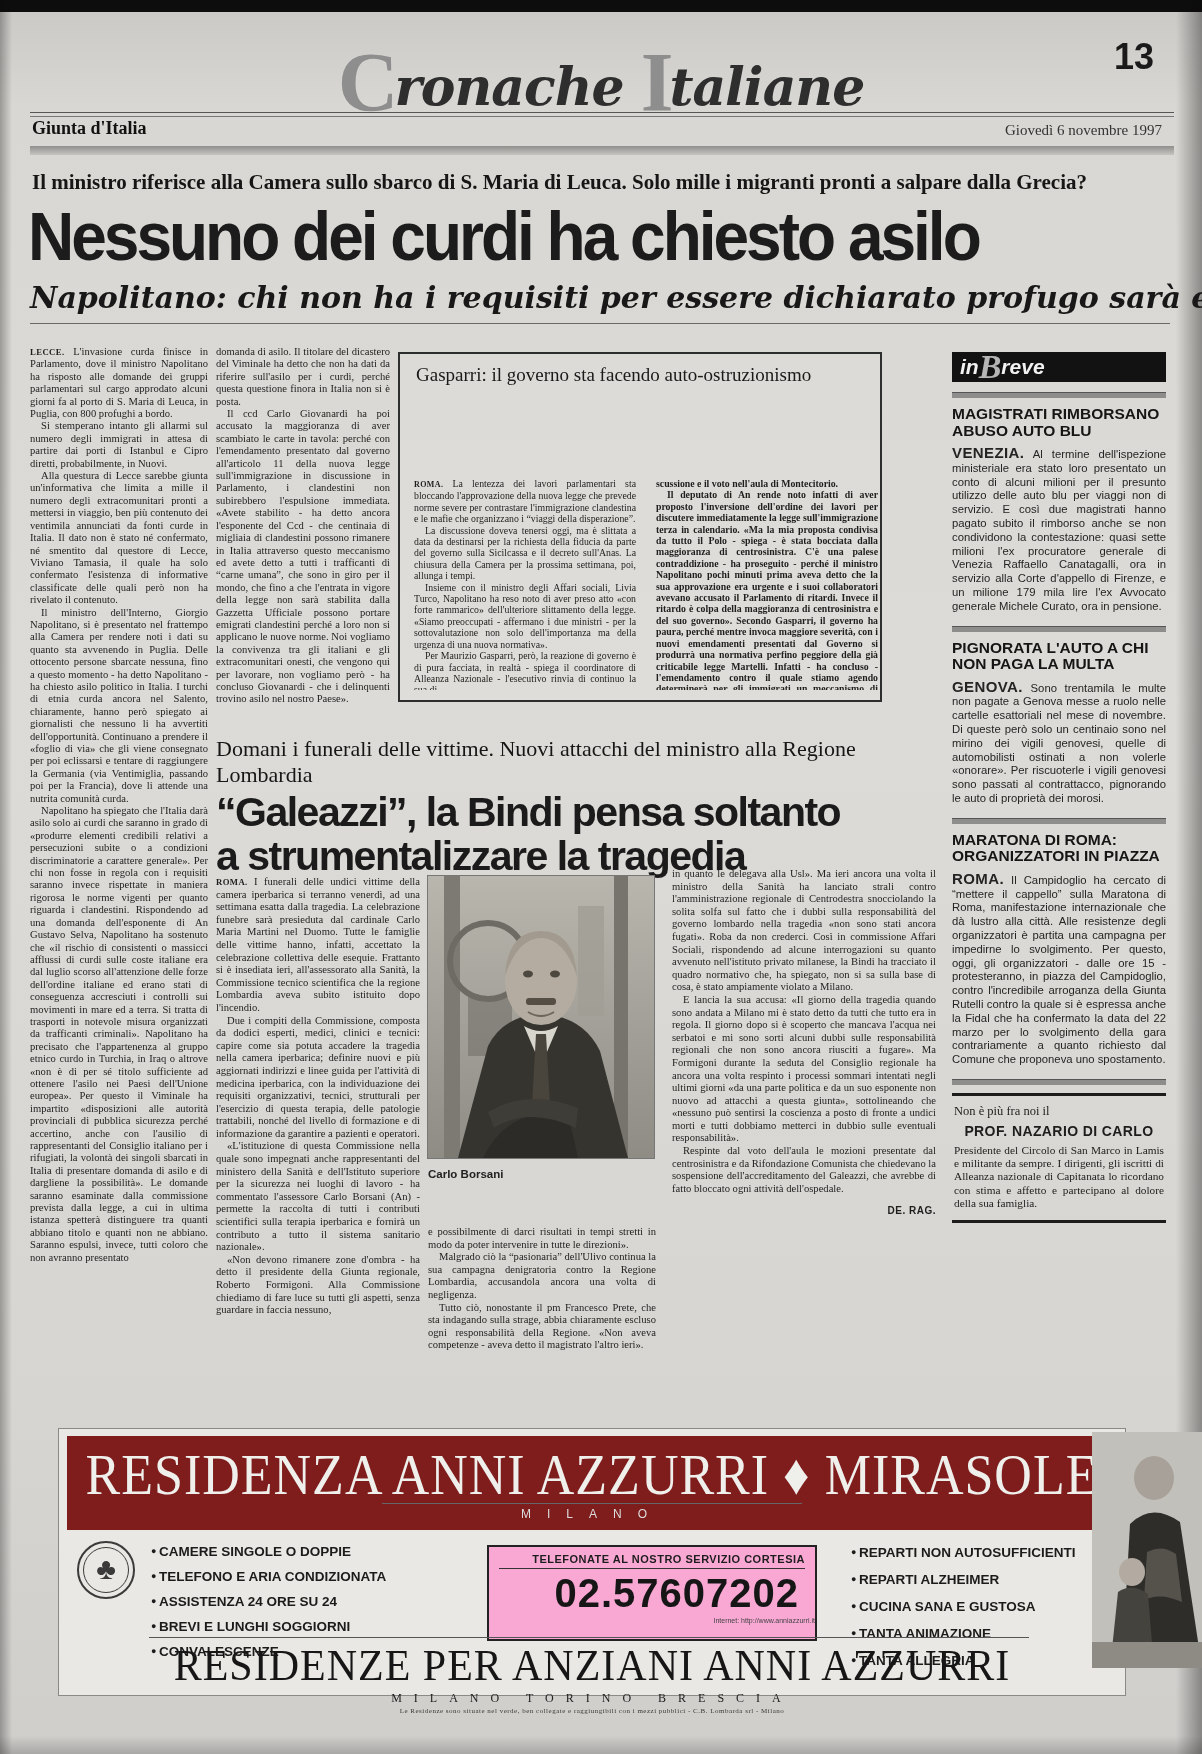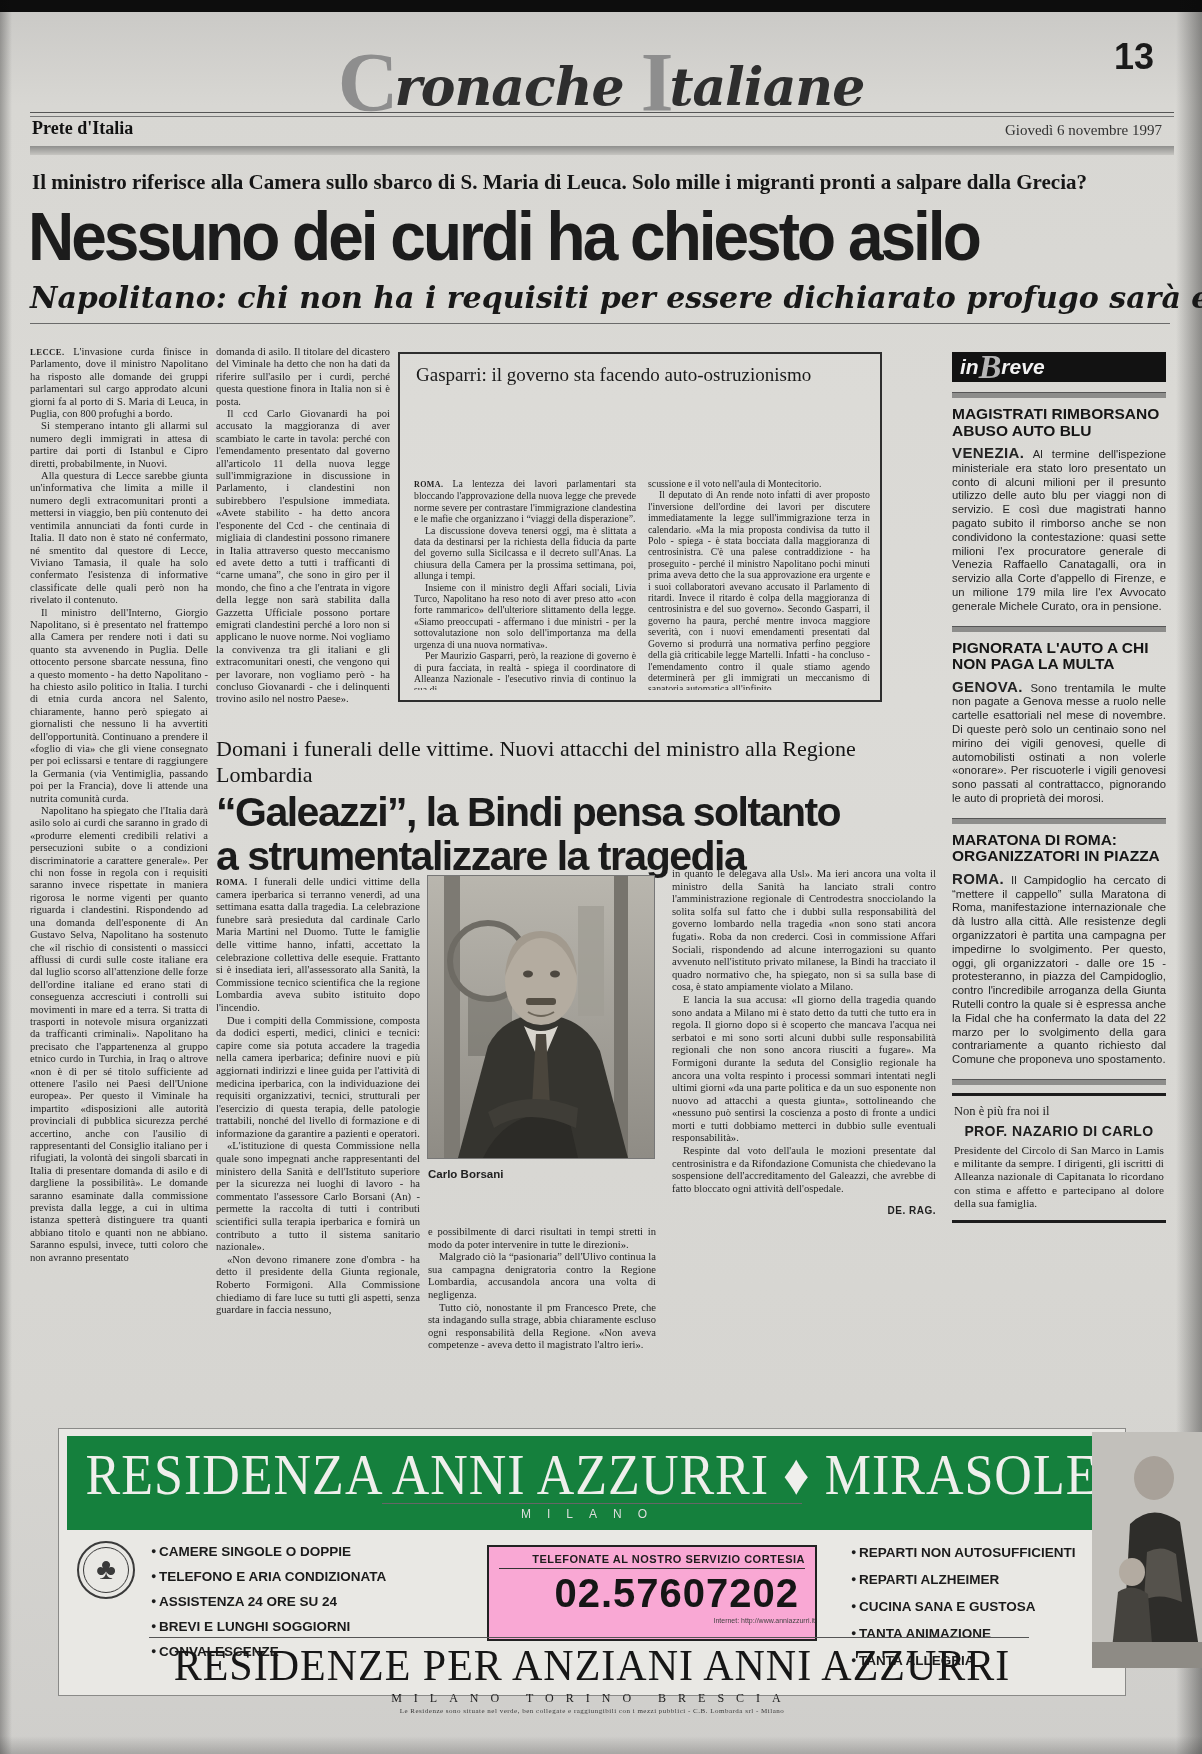--- a/index.html
+++ b/index.html
@@ -46,21 +46,21 @@
   .lead-col{font-size:10.6px;line-height:12.4px;}
 
   
   .gbox{position:absolute;left:398px;top:352px;width:484px;height:350px;border:2px solid #2e2e2e;
     background:rgba(255,255,255,.06);box-sizing:border-box;padding:10px 14px;}
   .gbox-kicker{font-size:19px;color:#1a1a1a;margin:0 0 2px 2px;}
   .gbox-headline{font-family:"Liberation Sans",sans-serif;font-weight:bold;font-size:30px;
     letter-spacing:-1px;line-height:32px;color:#1c1c1c;margin:0 0 8px 2px;}
   .gcol{font-size:9.8px;line-height:11.4px;height:212px;width:222px;top:auto;}
   .gcol1{position:absolute;left:14px;bottom:10px;}
-  .gcol2{position:absolute;left:248px;bottom:10px;}
+  .gcol2{position:absolute;left:256px;bottom:10px;font-weight:bold;}
 
   
   .gal{position:absolute;left:216px;top:736px;width:722px;height:672px;}
   .gal-kicker{font-size:22px;color:#161616;margin:0;}
   .gal-headline{font-family:"Liberation Sans",sans-serif;font-weight:bold;font-size:41px;
     letter-spacing:-1.5px;line-height:44px;color:#1b1b1b;margin:2px 0 0;}
   .gal-col{font-size:10.6px;line-height:12.6px;}
   .photo-frame{position:absolute;left:212px;top:140px;width:226px;height:282px;background:#9a978f;
     box-shadow:0 0 0 1px #777;}
   .photo-caption{position:absolute;left:212px;top:432px;width:226px;
@@ -82,21 +82,21 @@
   .sb-body .dl{font-size:15px;}
   .obit{border-top:3px solid #1c1c1c;border-bottom:3px solid #1c1c1c;padding:8px 2px 10px;margin-top:4px;}
   .obit-intro{font-size:12.5px;margin:0 0 4px;}
   .obit-name{font-family:"Liberation Sans",sans-serif;font-weight:bold;font-size:14px;
     letter-spacing:.4px;text-align:center;margin:0 0 5px;}
   .obit-body{font-size:11.3px;line-height:13.2px;text-align:justify;margin:0;}
 
   
   .ad{position:absolute;left:58px;top:1428px;width:1068px;height:268px;background:#e9e8e4;
     border:1px solid #8a8a88;box-sizing:border-box;}
-  .ad-head{position:absolute;left:8px;top:7px;width:1050px;height:94px;background:#15803d;color:#efefec;}
+  .ad-head{position:absolute;left:8px;top:7px;width:1050px;height:94px;background:#7f1d1d;color:#efefec;}
   .ad-title{font-family:"Liberation Serif",serif;font-size:52px;letter-spacing:1px;text-align:center;
     margin:6px 0 0;white-space:nowrap;transform:scaleY(1.1);transform-origin:top center;}
   .ad-city{font-family:"Liberation Sans",sans-serif;font-size:12px;letter-spacing:16px;
     text-align:center;color:#ddd;border-top:1px solid #666;width:420px;margin:2px auto 0;padding-top:3px;}
   .ad-logo{position:absolute;left:18px;top:112px;width:58px;height:58px;border:2px solid #3a3a3a;
     border-radius:50%;box-sizing:border-box;text-align:center;line-height:52px;font-size:30px;color:#3a3a3a;}
   .ad-logo::after{content:"";position:absolute;left:4px;top:4px;right:4px;bottom:4px;
     border:1px solid #3a3a3a;border-radius:50%;}
   .ad-list{position:absolute;list-style:none;margin:0;padding:0;font-family:"Liberation Sans",sans-serif;
     font-weight:bold;font-size:13.5px;line-height:24px;color:#1b1b1b;}
@@ -125,21 +125,21 @@
 
 <div class="sheet">
   <div class="edge-top"></div>
   <div class="edge-left"></div>
   <div class="edge-right"></div>
   <div class="edge-bottom"></div>
 
   <div class="mast"><span class="cap">C</span><span class="word">ronache</span><span class="word">&nbsp;</span><span class="cap">I</span><span class="word">taliane</span></div>
   <div class="pageno">13</div>
   <div class="mast-rule1"></div>
-  <div class="paper-name">Prete d'Italia</div>
+  <div class="paper-name">Giunta d'Italia</div>
   <div class="issue-date">Giovedì 6 novembre 1997</div>
   <div class="mast-rule2"></div>
 
   <div class="lead-kicker">Il ministro riferisce alla Camera sullo sbarco di S. Maria di Leuca. Solo mille i migranti pronti a salpare dalla Grecia?</div>
   <div class="lead-headline">Nessuno dei curdi ha chiesto asilo</div>
   <div class="lead-subhead">Napolitano: chi non ha i requisiti per essere dichiarato profugo sarà espulso</div>
 
   <div class="col lead-col" style="left:30px;top:346px;width:178px;height:988px;">
     <p><span class="dl">Lecce.</span> <span>L'invasione curda finisce in Parlamento, dove il ministro Napolitano ha risposto alle domande dei gruppi parlamentari sul cargo approdato alcuni giorni fa al porto di S. Maria di Leuca, in Puglia, con 800 profughi a bordo.</span></p>
     <div>

